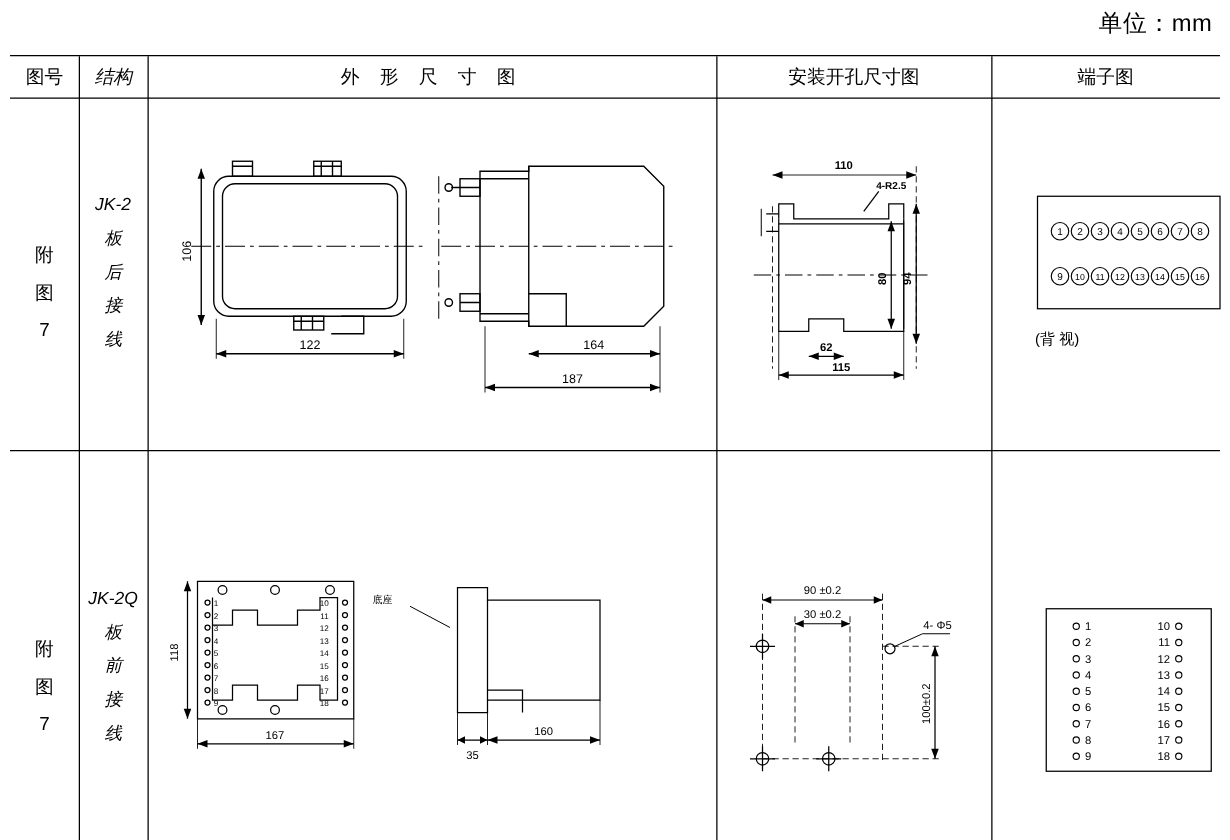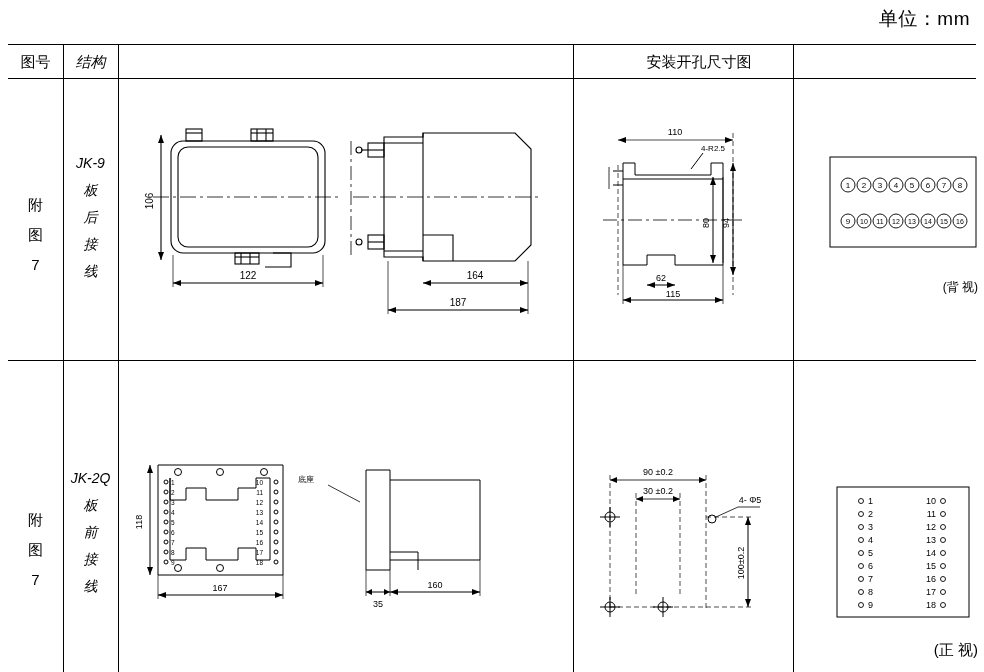--- a/index.html
+++ b/index.html
@@ -62,21 +62,21 @@
   .rowline {
     position: absolute;
     left: 0;
     width: 968px;
     border-top: 1.2px solid #000;
   }
   
   .c1 { left: 0;   width: 55px; }
   .c2 { left: 55px;  width: 55px; font-style: italic; }
   .c3 { left: 110px; width: 455px; }
-  .c4 { left: 565px; width: 220px; padding-left: 16px; }
+  .c4 { left: 565px; width: 220px; }
   .c5 { left: 785px; width: 183px; }
 
   .sp-head { letter-spacing: 6px; }
 
   
   .cell {
     position: absolute;
     box-sizing: border-box;
     text-align: center;
   }
@@ -92,55 +92,56 @@
   
   svg { display: block; }
   .dwg {
     position: absolute;
   }
   text {
     font-family: "Liberation Sans", sans-serif;
   }
   .caption {
     position: absolute;
-    text-align: right;
+    text-align: left;
     font-size: 12px;
-    margin-top: 16px;
   }
 </style>
 </head>
 <body>
 
 <div class="page">
 
   <div class="unit-label">单位：mm</div>
 
   <div class="tbl">
 
     <div class="hdr">
       <div class="hdr-cell c1">图号</div>
       <div class="hdr-cell c2">结构</div>
+      <div class="hdr-cell c3 sp-head">外 形 尺 寸 图</div>
       <div class="hdr-cell c4">安装开孔尺寸图</div>
+      <div class="hdr-cell c5">端子图</div>
     </div>
 
     <div class="vline" style="left:55px;  top:0; height:630px;"></div>
     <div class="vline" style="left:110px; top:0; height:630px;"></div>
     <div class="vline" style="left:565px; top:0; height:630px;"></div>
     <div class="vline" style="left:785px; top:0; height:630px;"></div>
 
     <div class="rowline" style="top:315px;"></div>
 
     <div class="cell c1 vert-text" style="top:145px; height:100px;">
       <div>附</div>
       <div>图</div>
       <div>7</div>
     </div>
 
     <div class="cell c2 struct-text" style="top:105px; height:150px;">
-      <div>JK-9</div>
+      <div>JK-2</div>
       <div>板</div>
       <div>后</div>
       <div>接</div>
       <div>线</div>
     </div>
 
     <div class="dwg" style="left:115px; top:60px;">
       <svg width="450" height="250" viewBox="0 0 450 250">
         <g fill="none" stroke="#000" stroke-width="1.1">
 
@@ -196,21 +197,21 @@
           <line x1="265" y1="156" x2="265" y2="209" stroke-width="0.7"></line>
           <line x1="405" y1="156" x2="405" y2="209" stroke-width="0.7"></line>
         </g>
         <text x="30" y="96" font-size="10" text-anchor="middle" transform="rotate(-90 30 96)">106</text>
         <text x="125" y="174" font-size="10" text-anchor="middle">122</text>
         <text x="352" y="174" font-size="10" text-anchor="middle">164</text>
         <text x="335" y="201" font-size="10" text-anchor="middle">187</text>
       </svg>
     </div>
 
-    <div class="dwg" style="left:575px; top:70px;">
+    <div class="dwg" style="left:575px; top:70px;font-weight:bold;">
       <svg width="205" height="215" viewBox="0 0 205 215">
         <g fill="none" stroke="#000" stroke-width="1">
           <line x1="35" y1="25" x2="150" y2="25" stroke-width="0.7"></line>
           <line x1="35" y1="50" x2="35" y2="180" stroke-width="0.7" stroke-dasharray="5,3"></line>
           <line x1="150" y1="18" x2="150" y2="180" stroke-width="0.7" stroke-dasharray="5,3"></line>
           <path d="M35 25 l8 -3 v6 z" fill="#000" stroke="none"></path>
           <path d="M150 25 l-8 -3 v6 z" fill="#000" stroke="none"></path>
 
           <path d="M40 60 L40 48 L52 48 L52 60 L128 60 L128 48 L140 48 L140 60"></path>
           <path d="M40 60 L40 150 L64 150 L64 140 L92 140 L92 150 L140 150 L140 60"></path>
@@ -468,16 +469,15 @@
           <text x="101" y="45" text-anchor="end">12</text>
           <text x="101" y="58" text-anchor="end">13</text>
           <text x="101" y="71" text-anchor="end">14</text>
           <text x="101" y="84" text-anchor="end">15</text>
           <text x="101" y="97" text-anchor="end">16</text>
           <text x="101" y="110" text-anchor="end">17</text>
           <text x="101" y="123" text-anchor="end">18</text>
         </g>
       </svg>
     </div>
-    <div class="caption" style="left:820px; top:580px; width:150px; font-size:15px;">(正 视)</div>
 
   </div>
 </div>
 
 </body></html>

